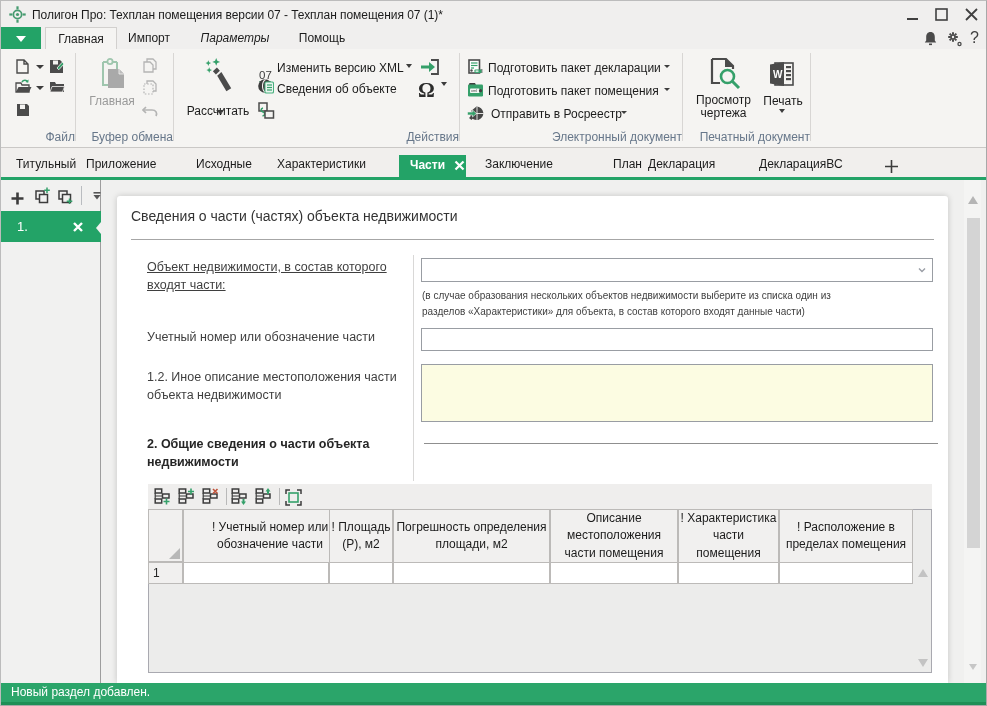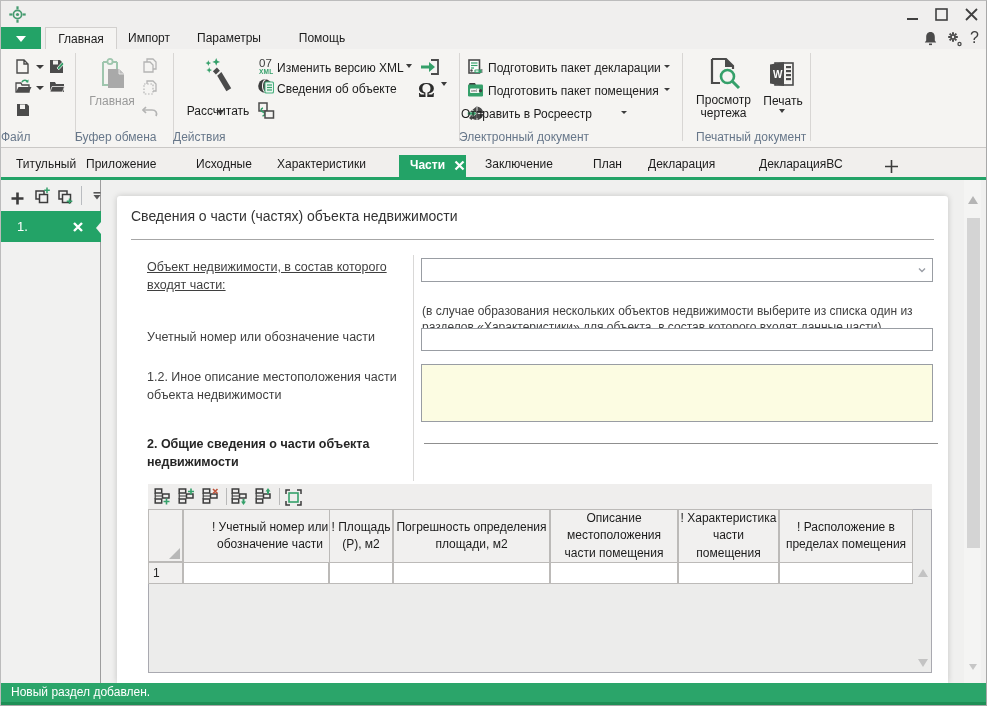--- a/index.html
+++ b/index.html
@@ -16,21 +16,21 @@
   
   #tabrow { position:absolute; left:1px; right:1px; top:27px; height:22px; background:#f0efee; }
   #appbtn { position:absolute; left:0; top:0; width:40px; height:22px; background:#23a367; }
   #appbtn:after { content:""; position:absolute; left:15px; top:9px; border:5px solid transparent; border-top:6px solid #fff; border-bottom:none; }
   .rtab { position:absolute; top:0; height:22px; line-height:23px; font-size:12px; color:#1c1c1c; text-align:center; }
   #rtab-active { background:#f5f4f2; border:1px solid #d2d0ce; border-bottom:none; }
 
   
   #ribbon { position:absolute; left:1px; right:1px; top:49px; height:99px; background:#f5f4f2; border-bottom:1px solid #cac8c6; }
   .gsep { position:absolute; top:4px; bottom:6px; width:1px; background:#d8d6d4; }
-  .glabel { position:absolute; bottom:3px; font-size:12px; color:#67778a; text-align:left; }
+  .glabel { position:absolute; bottom:3px; font-size:12px; color:#67778a; text-align:right; }
   .rbtext { font-size:12px; color:#1c1c1c; }
   .dropcaret { display:inline-block; width:0; height:0; border:3.5px solid transparent; border-top:4px solid #3c3c3c; border-bottom:none; vertical-align:middle; }
 
   
   #doctabs { position:absolute; left:1px; right:1px; top:148px; height:32px; background:#f1efed; z-index:5; }
   #doctabs .dtab { position:absolute; top:5px; height:23px; line-height:23px; font-size:12px; color:#1c1c1c; }
   #dtab-active { position:absolute; top:7px; height:22px; background:#23a367; color:#fff; }
   #greenline { position:absolute; left:0; right:0; top:29px; height:3px; background:#23a367; }
 
   
@@ -72,36 +72,37 @@
       <circle cx="8.5" cy="8.5" r="4.1" stroke-width="1.7"></circle>
       <g stroke-width="2.2">
       <line x1="8.5" y1="0.3" x2="8.5" y2="3.4"></line>
       <line x1="8.5" y1="13.6" x2="8.5" y2="16.7"></line>
       <line x1="0.3" y1="8.5" x2="3.4" y2="8.5"></line>
       <line x1="13.6" y1="8.5" x2="16.7" y2="8.5"></line>
       </g>
     </g>
     <circle cx="8.5" cy="8.5" r="1.6" fill="#469b70"></circle>
   </svg>
+  <div id="apptitle">Полигон Про: Техплан помещения версии 07 - Техплан помещения 07 (1)*</div>
   <svg class="winbtn" style="left:896px" width="30" height="26">
       <rect x="10" y="17" width="11" height="2" fill="#404040"></rect>
     </svg>
   <svg class="winbtn" style="left:925px" width="30" height="26">
       <rect x="10" y="8" width="11" height="11" fill="none" stroke="#404040" stroke-width="1.6"></rect>
     </svg>
   <svg class="winbtn" style="left:955px" width="30" height="26">
       <path d="M10 8 L21 19 M21 8 L10 19" stroke="#404040" stroke-width="1.8"></path>
     </svg>
 </div>
 
 <div id="tabrow">
   <div id="appbtn"></div>
   <div class="rtab" id="rtab-active" style="left:44px;width:72px;">Главная</div>
   <div class="rtab" style="left:122px;width:52px;">Импорт</div>
-  <div class="rtab" style="left:190px;width:76px;">Параметры</div>
+  <div class="rtab" style="left:196px;width:76px;font-style:italic;">Параметры</div>
   <div class="rtab" style="left:290px;width:62px;">Помощь</div>
   <svg class="abs" style="left:921px;top:3px" width="17" height="17" viewBox="0 0 17 17">
       <path d="M8.5 2 C5.6 2 4.2 4.3 4.2 7 L4.2 10.5 L2.8 12.5 L14.2 12.5 L12.8 10.5 L12.8 7 C12.8 4.3 11.4 2 8.5 2 Z" fill="#4a4a4a"></path>
       <rect x="7" y="13.5" width="3" height="1.6" fill="#4a4a4a"></rect>
     </svg>
   <svg class="abs" style="left:944px;top:3px" width="20" height="19" viewBox="0 0 20 19">
       <g fill="#4a4a4a">
         <circle cx="8" cy="7" r="3"></circle>
         <circle cx="8" cy="7" r="1.2" fill="#f0efee"></circle>
         <g stroke="#4a4a4a" stroke-width="2">
@@ -186,21 +187,21 @@
           <path d="M12.2 0 L13.3 2.8 L16.1 3.9 L13.3 5 L12.2 7.8 L11.1 5 L8.3 3.9 L11.1 2.8 Z"></path>
           <path d="M4.3 2.3 L5.1 4.3 L7.1 5.1 L5.1 5.9 L4.3 7.9 L3.5 5.9 L1.5 5.1 L3.5 4.3 Z"></path>
           <path d="M5.2 9.3 L6 11.3 L8 12.1 L6 12.9 L5.2 14.9 L4.4 12.9 L2.4 12.1 L4.4 11.3 Z"></path>
         </g>
         <path d="M8.9 13.2 L12.9 9.5 L15.9 12.7 L11.9 16.4 Z" fill="#4b4b4b"></path>
         <path d="M13.2 17.8 L17.4 14 L27.2 30.2 L22.4 33.2 Z" fill="#4b4b4b"></path>
       </svg>
     <div class="rbtext" style="position:absolute;left:185px;top:55px;width:64px;text-align:center;">Рассчитать</div>
     <div class="dropcaret" style="position:absolute;left:215px;top:61px;border-width:4px;border-top-width:4px;"></div>
 
-    <div class="abs" style="left:258px;top:10px;width:16px;height:16px;">
+    <div class="abs" style="left:258px;top:22px;width:16px;height:16px;">
       <div style="font-size:11.5px;color:#3c3c3c;line-height:9.5px;">07</div>
       <div style="font-size:6.5px;font-weight:bold;color:#35a06a;line-height:6px;letter-spacing:0.2px;">XML</div>
     </div>
     <div class="rbtext" style="position:absolute;left:276px;top:12px;">Изменить версию XML</div>
     <div class="dropcaret" style="position:absolute;left:405px;top:15px;"></div>
     <svg class="abs" style="left:419px;top:10px" width="19" height="16" viewBox="0 0 19 16">
         <path d="M11 1 L18 1 L18 15 L11 15" fill="none" stroke="#4b4b4b" stroke-width="1.8"></path>
         <path d="M1 6.5 L9 6.5 L9 3 L15 8 L9 13 L9 9.5 L1 9.5 Z" fill="#35a06a"></path>
       </svg>
 
@@ -247,21 +248,21 @@
         <text x="4" y="10.3" font-size="4" fill="#4b4b4b" font-family="Liberation Sans">xml</text>
       </svg>
     <div class="rbtext" style="position:absolute;left:487px;top:35px;">Подготовить пакет помещения</div>
     <div class="dropcaret" style="position:absolute;left:663px;top:39px;border-width:3.5px;"></div>
     <svg class="abs" style="left:466px;top:57px" width="17" height="15" viewBox="0 0 17 15">
         <path d="M9.5 0.5 A 6.8 6.8 0 1 1 3.2 9.8 L6 7 L4 5 Z" fill="#474747"></path>
         <path d="M10 0.8 L10 14.2 M3.3 7.5 L16.7 7.5" stroke="#f5f4f2" stroke-width="0.9"></path>
         <path d="M2 12 L5 9 L7 11 L4.5 14 Z" fill="#474747"></path>
         <path d="M0.5 6 L5.5 6 L5.5 4 L9.5 7.5 L5.5 11 L5.5 9 L0.5 9 Z" fill="#35a06a" stroke="#f5f4f2" stroke-width="0.6"></path>
       </svg>
-    <div class="rbtext" style="position:absolute;left:460px;top:58px;">Отправить в Росреестр</div>
+    <div class="rbtext" style="position:absolute;left:490px;top:58px;">Отправить в Росреестр</div>
     <div class="dropcaret" style="position:absolute;left:620px;top:62px;border-width:3.5px;"></div>
 
     <svg class="abs" style="left:708px;top:8px" width="33" height="34" viewBox="0 0 33 34">
         <path d="M3 2 L17 2 L24 9 L24 12 M3 2 L3 26 L11 26" fill="none" stroke="#4b4b4b" stroke-width="2.2"></path>
         <path d="M16 2 L16 10 L24 10 L24 9 L17 2 Z" fill="#4b4b4b"></path>
         <circle cx="18.5" cy="19.5" r="6.5" fill="none" stroke="#35a06a" stroke-width="2.6"></circle>
         <line x1="23.5" y1="24.5" x2="30" y2="31" stroke="#35a06a" stroke-width="3"></line>
       </svg>
     <div class="rbtext" style="position:absolute;left:690px;top:45px;width:65px;text-align:center;line-height:13px;">Просмотр<br>чертежа</div>
     <svg class="abs" style="left:768px;top:12px" width="25" height="26" viewBox="0 0 25 26">
@@ -285,21 +286,21 @@
   <div class="dtab" style="left:85px">Приложение</div>
   <div class="dtab" style="left:195px">Исходные</div>
   <div class="dtab" style="left:276px">Характеристики</div>
   <div id="dtab-active" style="left:398px;width:67px;">
     <span style="position:absolute;left:11px;top:3px;line-height:15px;font-size:12px;font-weight:bold;">Части</span>
     <svg style="position:absolute;left:55px;top:5px" width="11" height="11">
         <path d="M1.5 1.5 L9.5 9.5 M9.5 1.5 L1.5 9.5" stroke="#fff" stroke-width="2.2"></path>
       </svg>
   </div>
   <div class="dtab" style="left:484px">Заключение</div>
-  <div class="dtab" style="left:592px">План</div>
+  <div class="dtab" style="left:612px">План</div>
   <div class="dtab" style="left:647px">Декларация</div>
   <div class="dtab" style="left:758px">ДекларацияВС</div>
   <svg class="abs" style="left:883px;top:11px" width="15" height="15">
       <path d="M7.5 1 L7.5 14 M1 7.5 L14 7.5" stroke="#3c3c3c" stroke-width="1.6"></path>
     </svg>
   <div id="greenline"></div>
 </div>
 
 <div id="main">
   <div id="sidebar">
@@ -345,21 +346,21 @@
     <div class="abs" style="left:130px;top:60px;width:803px;height:1px;background:#a6a6a6"></div>
 
     <div class="abs" style="left:412px;top:76px;width:1px;height:226px;background:#d9d8d7"></div>
 
     <div class="flabel" style="left:146px;top:80px;width:250px;text-decoration:underline;">Объект недвижимости, в состав которого входят части:</div>
     <div class="finput" style="left:420px;top:79px;width:512px;height:24px;">
       <svg style="position:absolute;right:5px;top:8px" width="10" height="7">
           <path d="M2 1.5 L5 4.5 L8 1.5" fill="none" stroke="#9a9ea6" stroke-width="1.4"></path>
         </svg>
     </div>
-    <div class="flabel" style="left:421px;top:125px;width:520px;font-size:12px;line-height:15.5px;">(в случае образования нескольких объектов недвижимости выберите из списка один из<br>разделов «Характеристики» для объекта, в состав которого входят данные части)</div>
+    <div class="flabel" style="left:421px;top:109px;width:520px;font-size:10px;line-height:15.5px;">(в случае образования нескольких объектов недвижимости выберите из списка один из<br>разделов «Характеристики» для объекта, в состав которого входят данные части)</div>
 
     <div class="flabel" style="left:146px;top:150px;width:260px;">Учетный номер или обозначение части</div>
     <div class="finput" style="left:420px;top:149px;width:512px;height:23px;"></div>
 
     <div class="flabel" style="left:146px;top:190px;width:260px;">1.2. Иное описание местоположения части объекта недвижимости</div>
     <div class="finput" style="left:420px;top:185px;width:512px;height:58px;background:#fcfce2;"></div>
 
     <div class="flabel" style="left:146px;top:257px;width:250px;font-weight:bold;color:#262626">2. Общие сведения о части объекта недвижимости</div>
     <div class="abs" style="left:423px;top:264px;width:514px;height:1px;background:#8f8f8f"></div>
 

